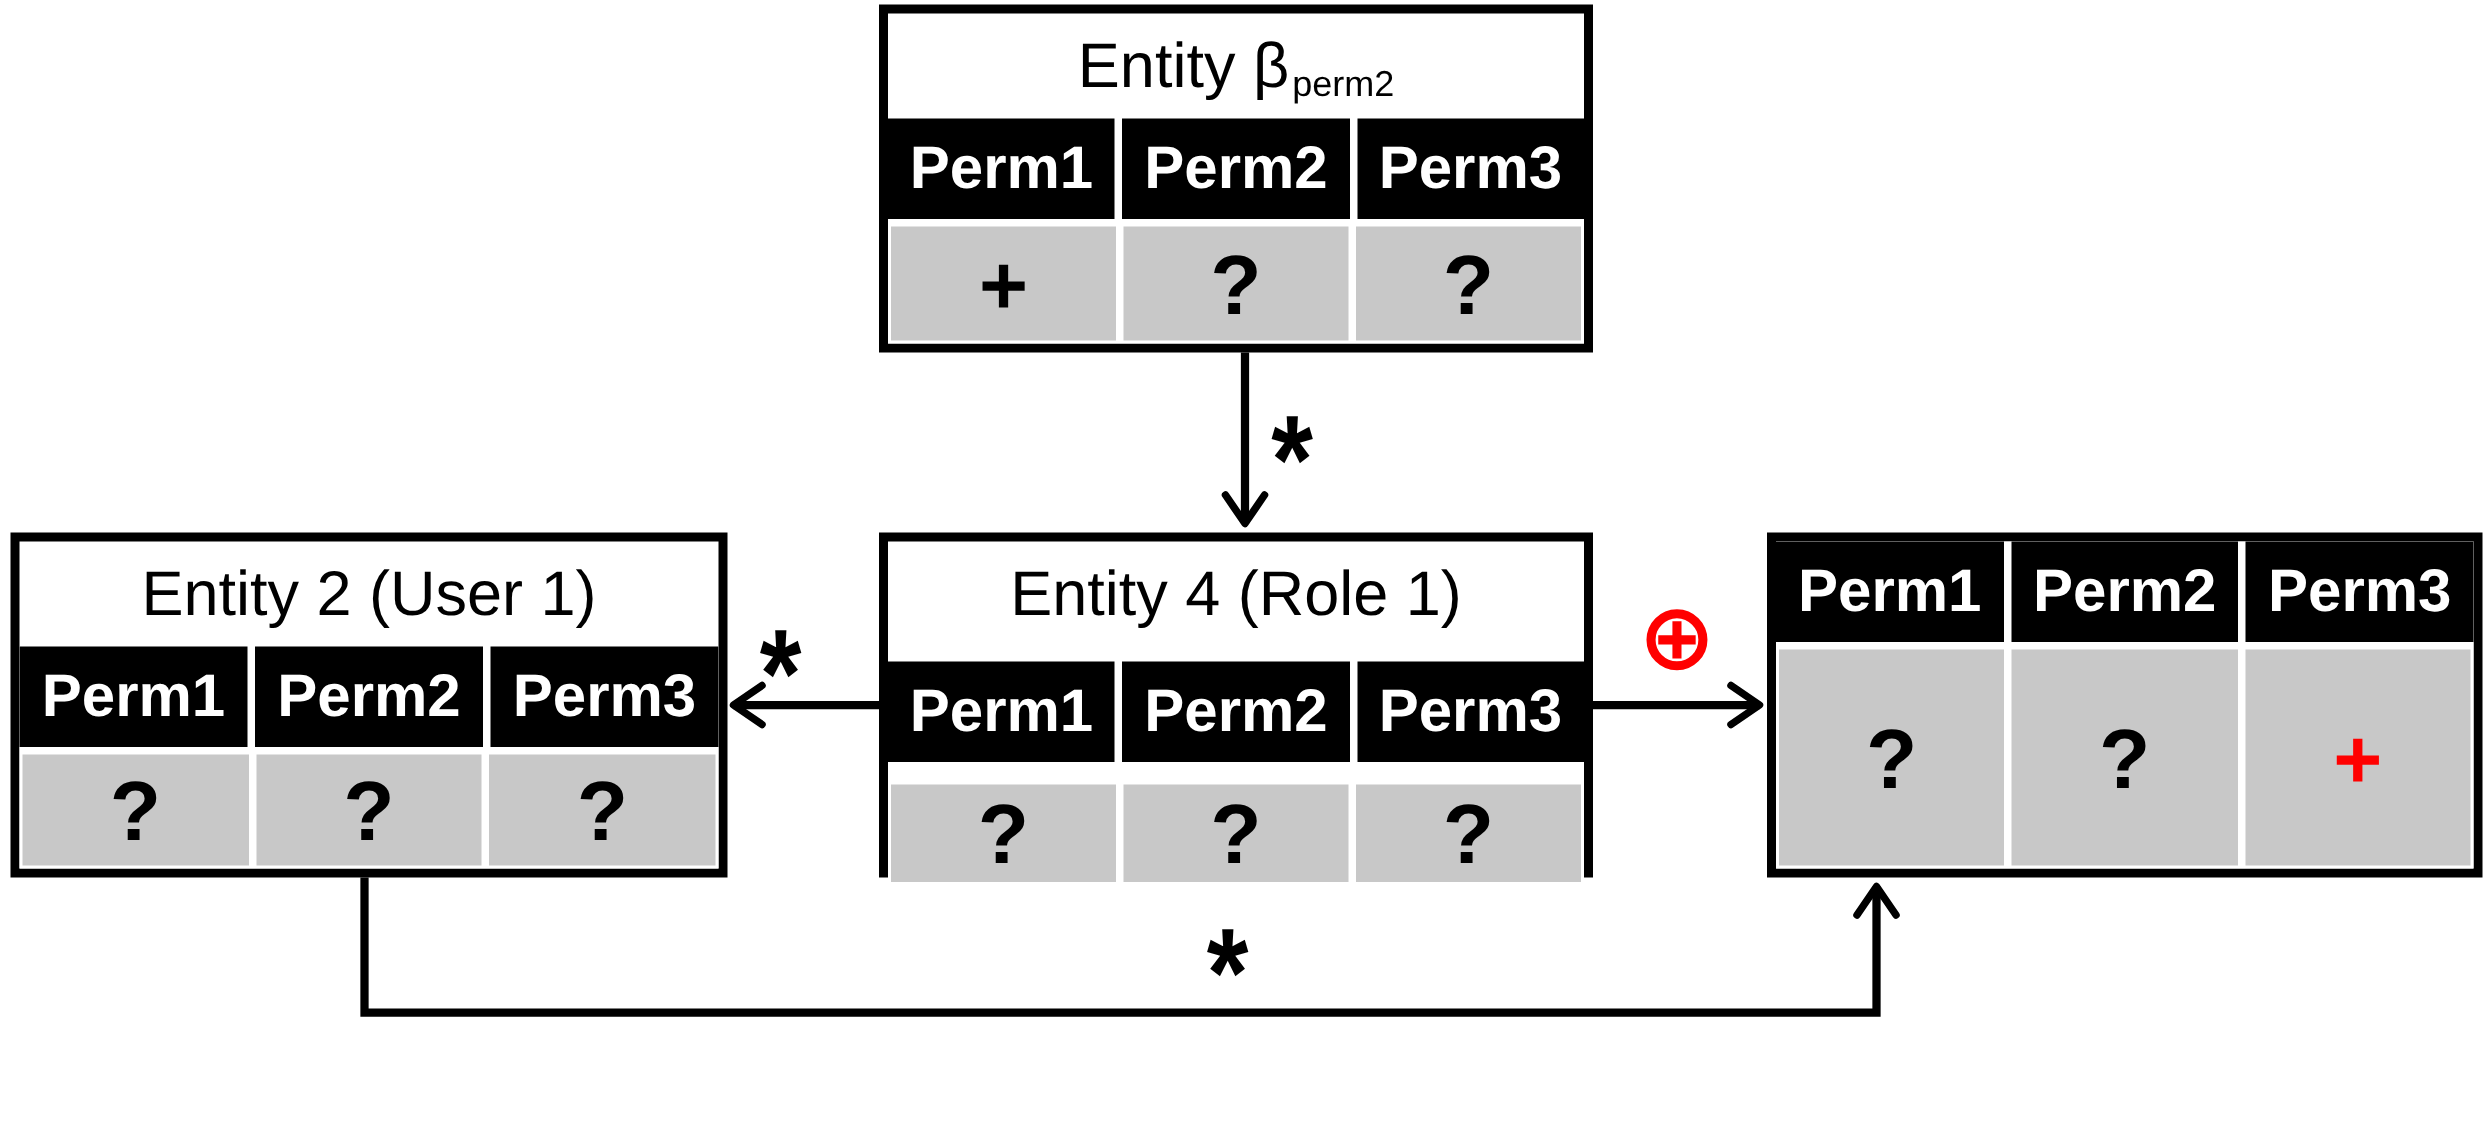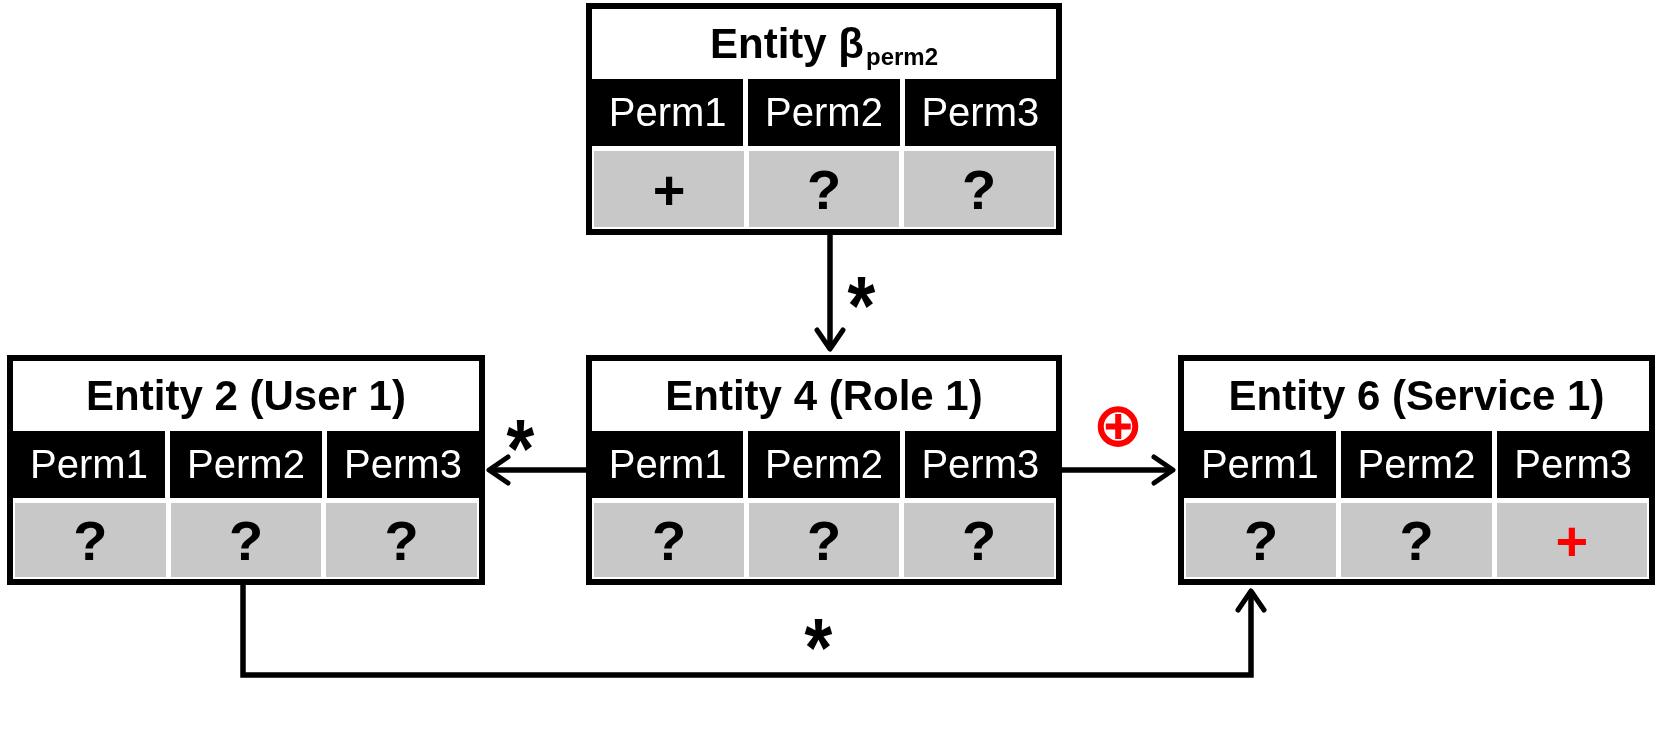--- a/index.html
+++ b/index.html
@@ -19,21 +19,21 @@
     background: #ffffff;
     display: flex;
     flex-direction: column;
   }
   .entity-title {
     flex: 0 0 70px;
     display: flex;
     align-items: center;
     justify-content: center;
     font-size: 42px;
-    font-weight: bold;
+    font-weight: normal;
     color: #000000;
     white-space: nowrap;
   }
   .entity-title .subscript {
     font-size: 24px;
     align-self: flex-end;
     margin-bottom: 8px;
     margin-left: 2px;
   }
   .entity-header-row {
@@ -43,21 +43,21 @@
     column-gap: 5px;
     background: #ffffff;
   }
   .header-cell {
     background: var(--header-bg, #000000);
     color: var(--header-text, #ffffff);
     display: flex;
     align-items: center;
     justify-content: center;
     font-size: 40px;
-    font-weight: normal;
+    font-weight: bold;
   }
   .entity-value-row {
     flex: 1;
     display: grid;
     grid-template-columns: 1fr 1fr 1fr;
     column-gap: 5px;
     background: #ffffff;
     padding: 5px 2px 2px 2px;
   }
   .value-cell {
@@ -129,40 +129,37 @@
       <div class="header-cell">Perm2</div>
       <div class="header-cell">Perm3</div>
     </div>
     <div class="entity-value-row">
       <div class="value-cell" style="color: rgb(0, 0, 0);">?</div>
       <div class="value-cell" style="color: rgb(0, 0, 0);">?</div>
       <div class="value-cell" style="color: rgb(0, 0, 0);">?</div>
     </div>
   </div>
 
-  <div class="entity-box" style="left:586px; top:355px; width:476px; height:230px;">
+  <div class="entity-box" style="left:586px; top:355px; width:476px; height:230px;gap:10px;">
     <div class="entity-title">
       <span>Entity 4 (Role 1)</span>
     </div>
     <div class="entity-header-row">
       <div class="header-cell">Perm1</div>
       <div class="header-cell">Perm2</div>
       <div class="header-cell">Perm3</div>
     </div>
     <div class="entity-value-row">
       <div class="value-cell" style="color: rgb(0, 0, 0);">?</div>
       <div class="value-cell" style="color: rgb(0, 0, 0);">?</div>
       <div class="value-cell" style="color: rgb(0, 0, 0);">?</div>
     </div>
   </div>
 
   <div class="entity-box" style="left:1178px; top:355px; width:477px; height:230px;">
-    <div class="entity-title">
-      <span>Entity 6 (Service 1)</span>
-    </div>
     <div class="entity-header-row">
       <div class="header-cell">Perm1</div>
       <div class="header-cell">Perm2</div>
       <div class="header-cell">Perm3</div>
     </div>
     <div class="entity-value-row">
       <div class="value-cell" style="color: rgb(0, 0, 0);">?</div>
       <div class="value-cell" style="color: rgb(0, 0, 0);">?</div>
       <div class="value-cell" style="color: rgb(255, 0, 0);">+</div>
     </div>

